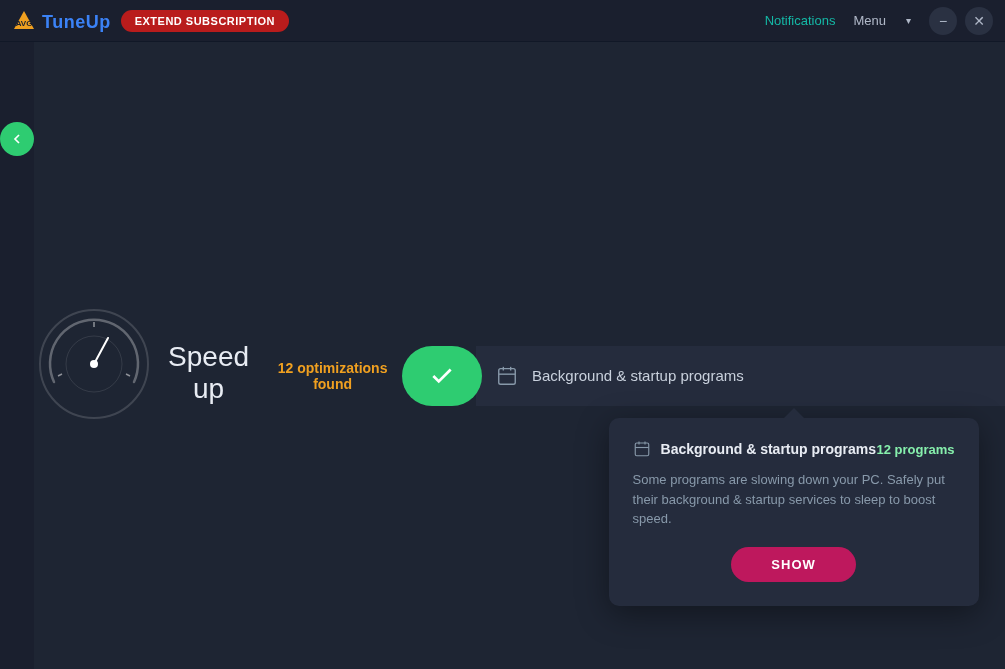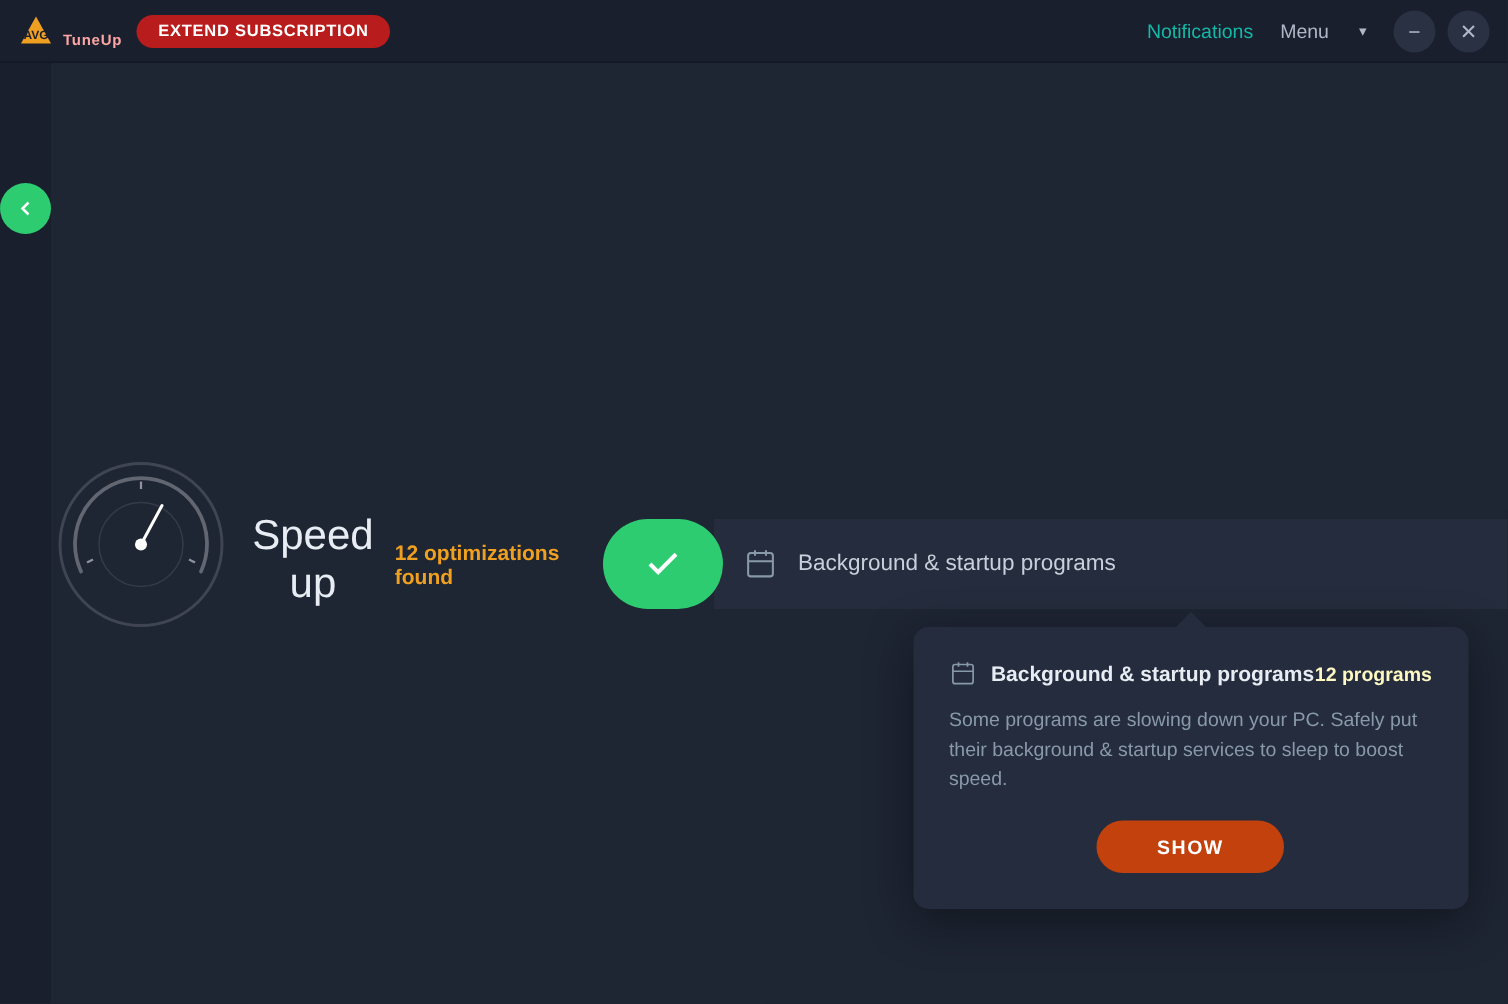--- a/index.html
+++ b/index.html
@@ -35,22 +35,22 @@
       align-items: flex-end;
       gap: 6px;
     }
 
     .avg-logo-icon {
       width: 24px;
       height: 24px;
     }
 
     .avg-logo-text {
-      color: #fca5a5;
-      font-size: 10px;
+      color: #3b82f6;
+      font-size: 18px;
       font-weight: 600;
       letter-spacing: 0.5px;
     }
 
     .extend-btn {
       background: #b91c1c;
       color: #fff;
       border: none;
       border-radius: 20px;
       padding: 5px 14px;
@@ -165,20 +165,21 @@
       font-size: 28px;
       font-weight: 300;
       text-align: center;
       margin-bottom: 6px;
     }
 
     .optimizations-found {
       color: #f0a020;
       font-size: 14px;
       font-weight: 700;
+      text-align: center;
     }
 
     
     .feature-bar {
       display: flex;
       align-items: center;
       width: 860px;
       height: 60px;
       border-radius: 30px;
       overflow: visible;
@@ -257,34 +258,34 @@
       gap: 10px;
     }
 
     .tooltip-title {
       color: #e8ecf3;
       font-size: 14px;
       font-weight: 700;
     }
 
     .tooltip-count {
-      color: #fef9c3;
+      color: #86efac;
       font-size: 13px;
       font-weight: 700;
     }
 
     .tooltip-description {
       color: #8899aa;
       font-size: 13px;
       line-height: 1.5;
       margin-bottom: 18px;
     }
 
     .show-btn {
-      background: #c2410c;
+      background: #be185d;
       color: #fff;
       border: none;
       border-radius: 25px;
       padding: 10px 40px;
       font-size: 13px;
       font-weight: 700;
       letter-spacing: 1px;
       cursor: pointer;
       text-transform: uppercase;
       display: block;

